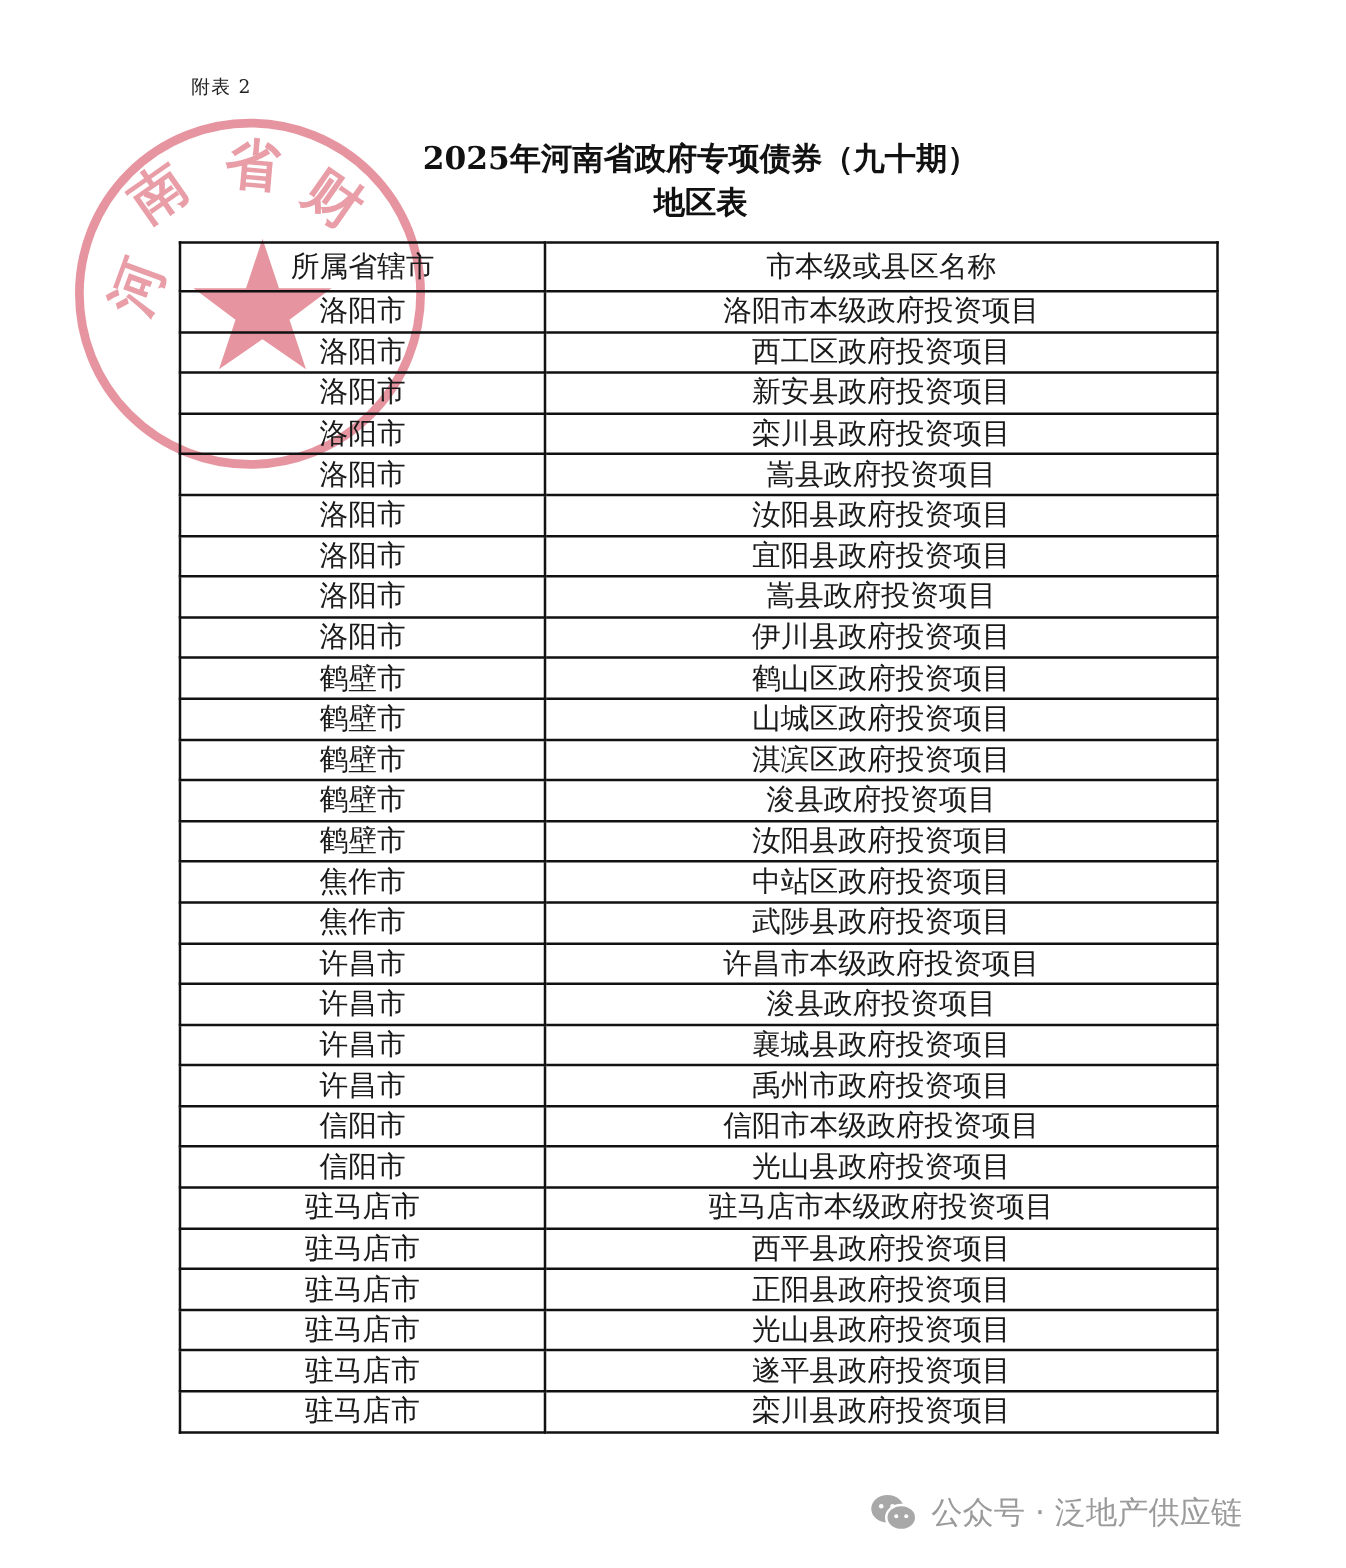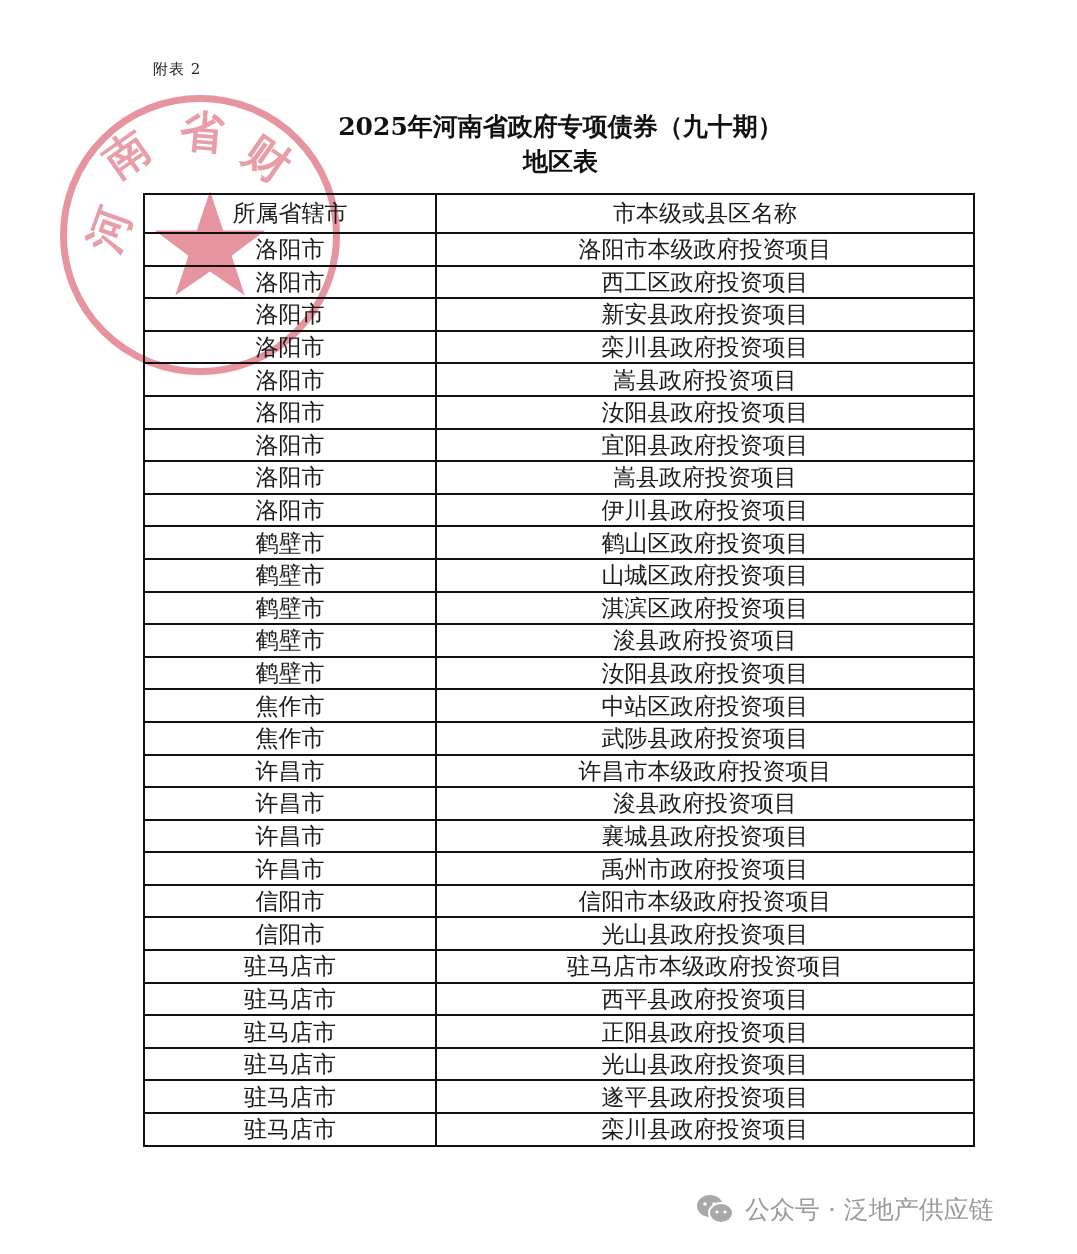--- a/index.html
+++ b/index.html
@@ -39,21 +39,21 @@
       border: 2px solid #111; text-align: center; padding: 0;
       font-weight: normal; font-size: 23px; color: #1a1a1a;
       font-family: "DejaVu Sans", "Liberation Sans", sans-serif;
       white-space: nowrap; overflow: hidden;
     }
     table.region-table th { height: 37px; }
     table.region-table td { height: 30.6px; line-height: 30px; }
     col.c1 { width: 292px; }
     col.c2 { width: 538px; }
     .watermark {
-      position: absolute; left: 695px; top: 1193px; display: flex; 
+      position: absolute; left: 695px; top: 1193px; display: flex; align-items: center;
       color: #9a9a9a; font-size: 25px; font-family: "DejaVu Sans", sans-serif;
     }
     .watermark svg { margin-right: 10px; }
   </style>
 </head>
 <body>
 
 <div class="annex-label">附表 2</div>
 
 <div class="seal"></div>

